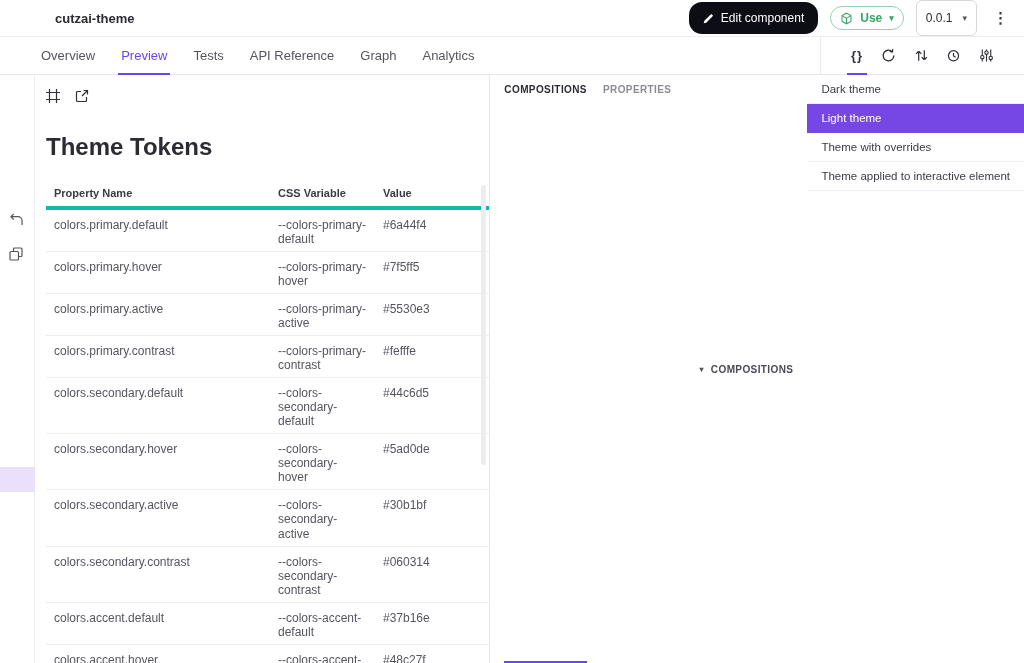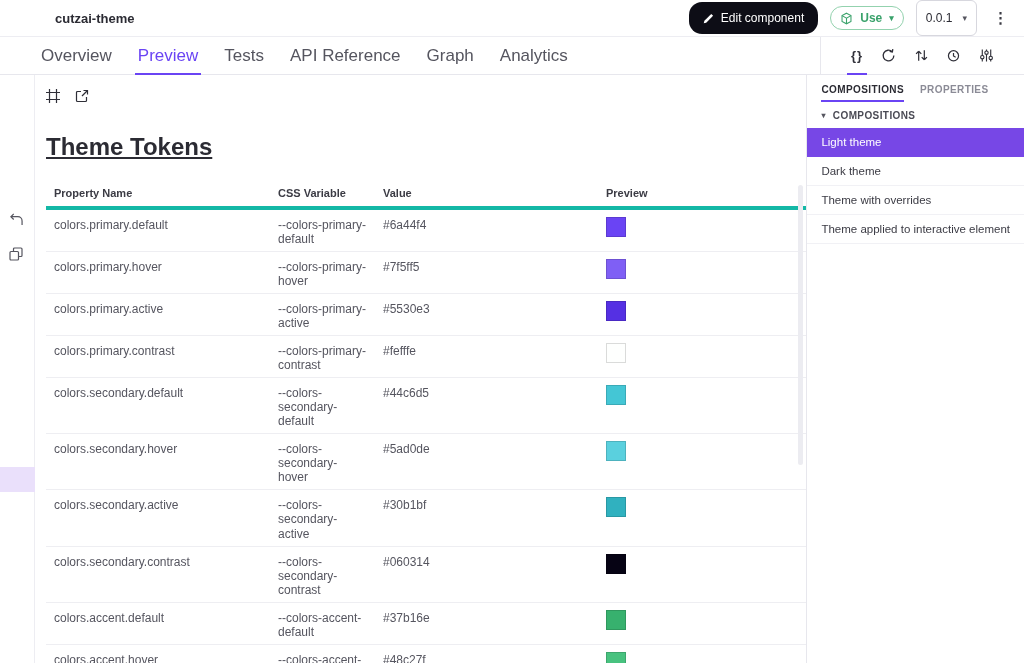--- a/index.html
+++ b/index.html
@@ -17,49 +17,49 @@
   .edit-btn { display:inline-flex; align-items:center; gap:7px; background:#0d0d16; color:#fff; height:23px; border-radius:13px; padding:16px 14px; font-size:12px; }
   .use-btn { display:inline-flex; align-items:center; gap:7px; border:1px solid #93d2ae; color:var(--green); height:24px; border-radius:12px; padding:0 9px; font-size:12px; font-weight:bold; }
   .version-btn { display:inline-flex; align-items:center; gap:10px; border:1px solid #d7d7de; height:36px; border-radius:6px; padding:0 9px; font-size:12px; }
   .caret { font-size:9px; line-height:1; }
   .version-btn .caret { color:#55555f; }
   .kebab-btn { font-size:15px; color:#3b3b44; padding:0 4px; font-weight:bold; }
 
   
   .tabrow { flex:0 0 38px; display:flex; border-bottom:1px solid #e7e7ed; }
   .tabs { flex:0 0 820px; display:flex; padding-left:28px; }
-  .tab { display:flex; align-items:center; padding:0 13px; font-size:17px; color:#55555f; position:relative; cursor:pointer; }
+  .tab { display:flex; align-items:center; padding:0 13px; font-size:13px; color:#55555f; position:relative; cursor:pointer; }
   .tab.active { color:var(--accent); }
   .tab.active::after { content:""; position:absolute; left:10px; right:10px; bottom:-1px; height:2px; background:var(--accent); }
   .panel-toolbar { flex:1; border-left:1px solid #e7e7ed; display:flex; align-items:stretch; justify-content:space-between; padding:0 26px; }
   .ptool-btn { display:flex; align-items:center; padding:0 4px; position:relative; color:#2f2f38; }
   .ptool-btn.active::after { content:""; position:absolute; left:0; right:0; bottom:-1px; height:2px; background:var(--accent); }
   .code-glyph { font-size:13px; font-weight:bold; letter-spacing:1px; }
 
   
   .content-row { flex:1; display:flex; min-height:0; }
   .left-strip { flex:0 0 35px; border-right:1px solid #ededf2; position:relative; }
   .strip-btn { position:absolute; left:9px; color:#55555f; }
   .strip-btn.b1 { top:138px; }
   .strip-btn.b2 { top:172px; }
   .strip-highlight { position:absolute; left:0; top:392px; width:35px; height:25px; background:#eae0fb; }
 
   .main { flex:1; position:relative; padding:14px 0 0 11px; overflow:hidden; }
   .preview-toolbar { display:flex; gap:15px; align-items:center; }
   .tool-btn { color:#2f2f38; }
-  .page-heading { margin-top:30px; font-size:24px; font-weight:bold; color:#2b2b33;text-decoration:underline; }
+  .page-heading { margin-top:30px; font-size:24px; font-weight:bold; color:#2b2b33; }
   table { border-collapse:collapse; table-layout:fixed; width:765px; margin-top:20px; }
   th { text-align:left; font-size:11px; font-weight:bold; color:#3b3b44; padding:6px 8px 7px; border-bottom:4px solid #14b8a6; }
   td { font-size:12px; color:#55555f; line-height:1.17; padding:5px 8px; border-bottom:1px solid #eeeef2; vertical-align:top; overflow-wrap:break-word; }
   td.prop { padding-top:8px; }
   .swatch { width:20px; height:20px; border:1px solid rgba(0,0,0,0.14); margin-top:2px; }
   .scroll-thumb { position:absolute; right:3px; top:110px; width:5px; height:280px; border-radius:3px; background:#ececf1; }
 
   
-  .right-panel { flex:0 0 204px; border-left:1px solid #e7e7ed; display:flex; flex-direction:column; }
+  .right-panel { flex:0 0 204px; border-left:1px solid #e7e7ed; display:flex; flex-direction:row; }
   .panel-tabs { display:flex; gap:16px; padding:9px 14px 0; }
   .panel-tab { font-size:10px; font-weight:bold; letter-spacing:0.4px; color:#8b8b96; padding-bottom:7px; position:relative; cursor:pointer; }
   .panel-tab.active { color:#2b2b33; }
   .panel-tab.active::after { content:""; position:absolute; left:0; right:0; bottom:0; height:2px; background:var(--accent); }
   .section-header { display:flex; align-items:center; gap:7px; padding:8px 14px 7px; font-size:10px; font-weight:bold; letter-spacing:0.4px; color:#4a4a54; cursor:pointer; }
   .section-caret { font-size:8px; color:#55555f; }
   .comp-list { list-style:none; }
   .comp-item { padding:8px 14px; font-size:11.5px; color:#3b3b44; border-bottom:1px solid #f1f1f5; white-space:nowrap; overflow:hidden; cursor:pointer; }
   .comp-item.selected { background:var(--selection); color:#fff; border-color:var(--selection); }
 </style>
@@ -298,21 +298,21 @@
     <aside class="right-panel">
       <div class="panel-tabs">
           <div class="panel-tab active">COMPOSITIONS</div>
           <div class="panel-tab">PROPERTIES</div>
         </div>
       <div class="section-header">
         <span class="section-caret">▾</span>
         <span>COMPOSITIONS</span>
       </div>
       <ul class="comp-list">
+          <li class="comp-item">Dark theme</li>
           <li class="comp-item selected">Light theme</li>
-          <li class="comp-item">Dark theme</li>
           <li class="comp-item">Theme with overrides</li>
           <li class="comp-item">Theme applied to interactive element</li>
         </ul>
     </aside>
 
   </div>
 </div>
 
 </body></html>

